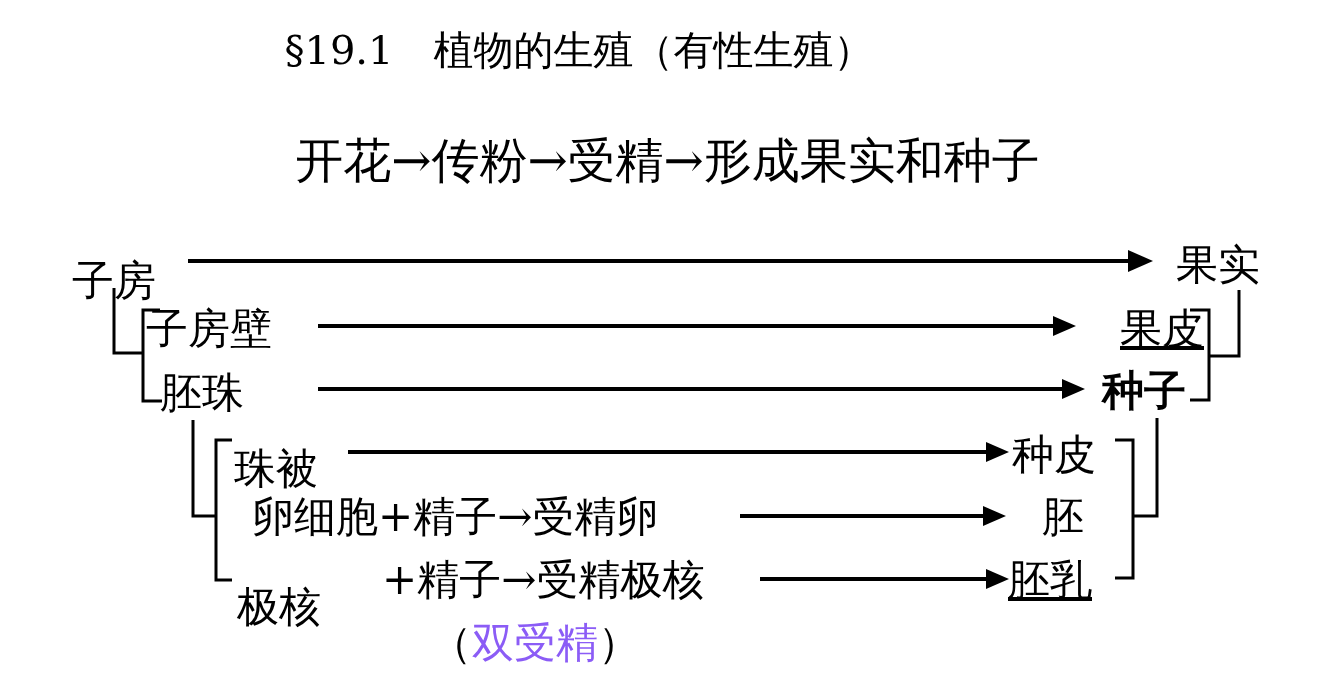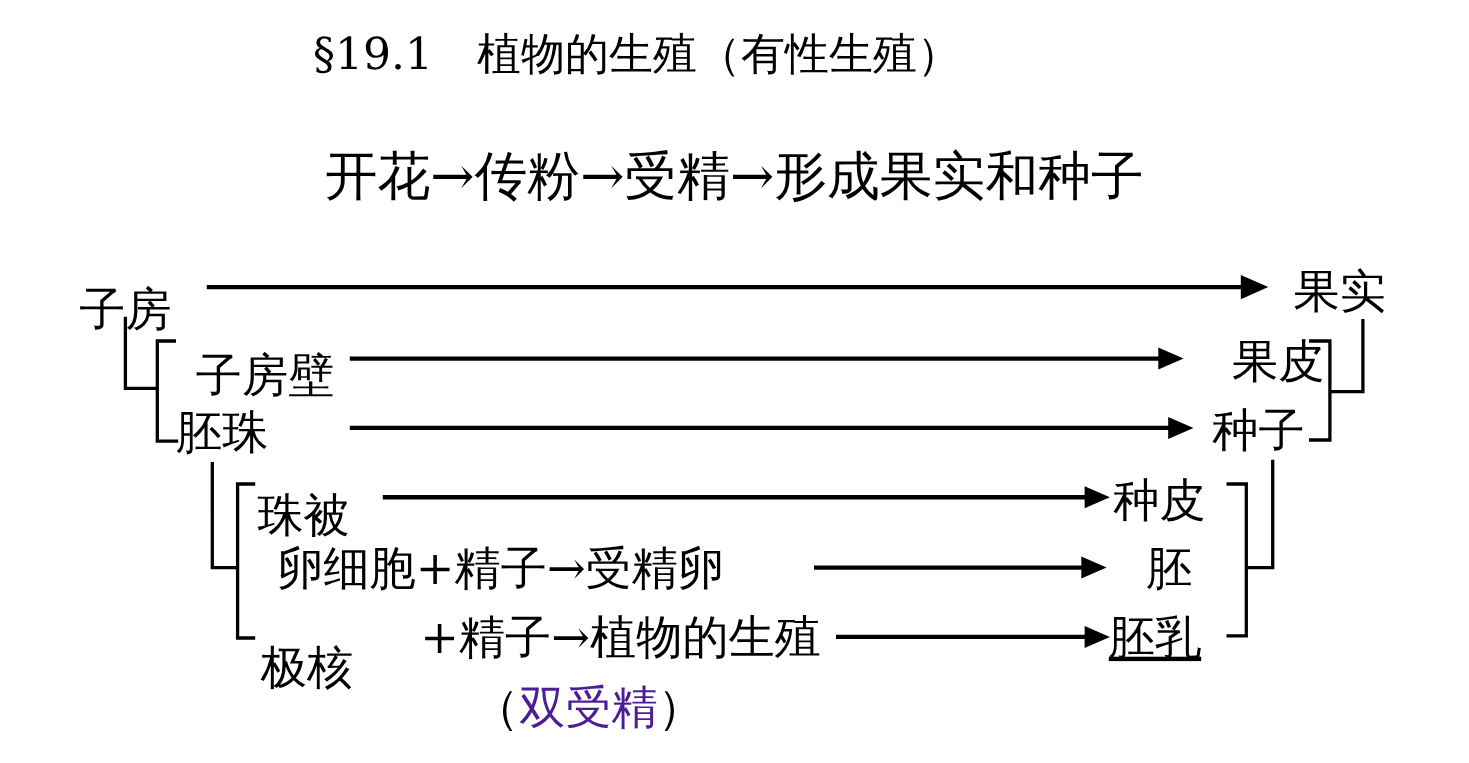--- a/index.html
+++ b/index.html
@@ -2,43 +2,43 @@
 <html><head>
 <meta charset="utf-8">
 <style>
   html, body { margin: 0; padding: 0; background: #ffffff; }
   body { width: 1335px; height: 694px; position: relative; overflow: hidden;
          font-family: "DejaVu Serif", "Liberation Serif", serif; color: #000; }
   .t { position: absolute; white-space: nowrap; line-height: 1; }
   .title { font-size: 40px; font-weight: normal; top: 30px; left: 0; width: 1158px; text-align: center; }
   .flow { font-size: 48px; top: 136px; left: 0; width: 1335px; text-align: center; }
   .node { font-size: 42px; }
-  .red { color: #4c1d95; }
+  .red { color: #8b5cf6; }
   svg.lines { position: absolute; left: 0; top: 0; }
 </style>
 </head>
 <body>
 
 <div class="t title">§19.1　植物的生殖（有性生殖）</div>
 <div class="t flow">开花→传粉→受精→形成果实和种子</div>
 
 <div class="t node" style="left:72px; top:260px;">子房</div>
-<div class="t node" style="left:178px; top:308px;margin-top:12px;">子房壁</div>
+<div class="t node" style="left:146px; top:308px;">子房壁</div>
 <div class="t node" style="left:160px; top:372px;">胚珠</div>
 <div class="t node" style="left:234px; top:448px;">珠被</div>
 <div class="t node" style="left:252px; top:496px;">卵细胞+精子→受精卵</div>
 <div class="t node" style="left:237px; top:586px;">极核</div>
-<div class="t node" style="left:382px; top:559px;">+精子→植物的生殖</div>
+<div class="t node" style="left:382px; top:559px;">+精子→受精极核</div>
 <div class="t node" style="left:430px; top:622px;">
   <span>（</span><span class="red">双受精</span><span>）</span>
 </div>
 
 <div class="t node" style="left:1176px; top:244px;">果实</div>
-<div class="t node" style="left:1120px; top:308px;">果皮</div>
-<div class="t node" style="left:1102px; top:370px;">种子</div>
+<div class="t node" style="left:1120px; top:308px;text-decoration:underline;">果皮</div>
+<div class="t node" style="left:1102px; top:370px;font-weight:bold;">种子</div>
 <div class="t node" style="left:1012px; top:434px;">种皮</div>
 <div class="t node" style="left:1042px; top:496px;">胚</div>
 <div class="t node" style="left:1008px; top:559px;text-decoration:underline;">胚乳</div>
 
 <svg class="lines" width="1335" height="694">
   <defs>
     <marker id="ah" markerWidth="10" markerHeight="10" refX="9" refY="5" orient="auto" markerUnits="userSpaceOnUse" viewBox="0 0 10 10">
       <path d="M0,0 L10,5 L0,10 z" fill="#000"></path>
     </marker>
   </defs>

